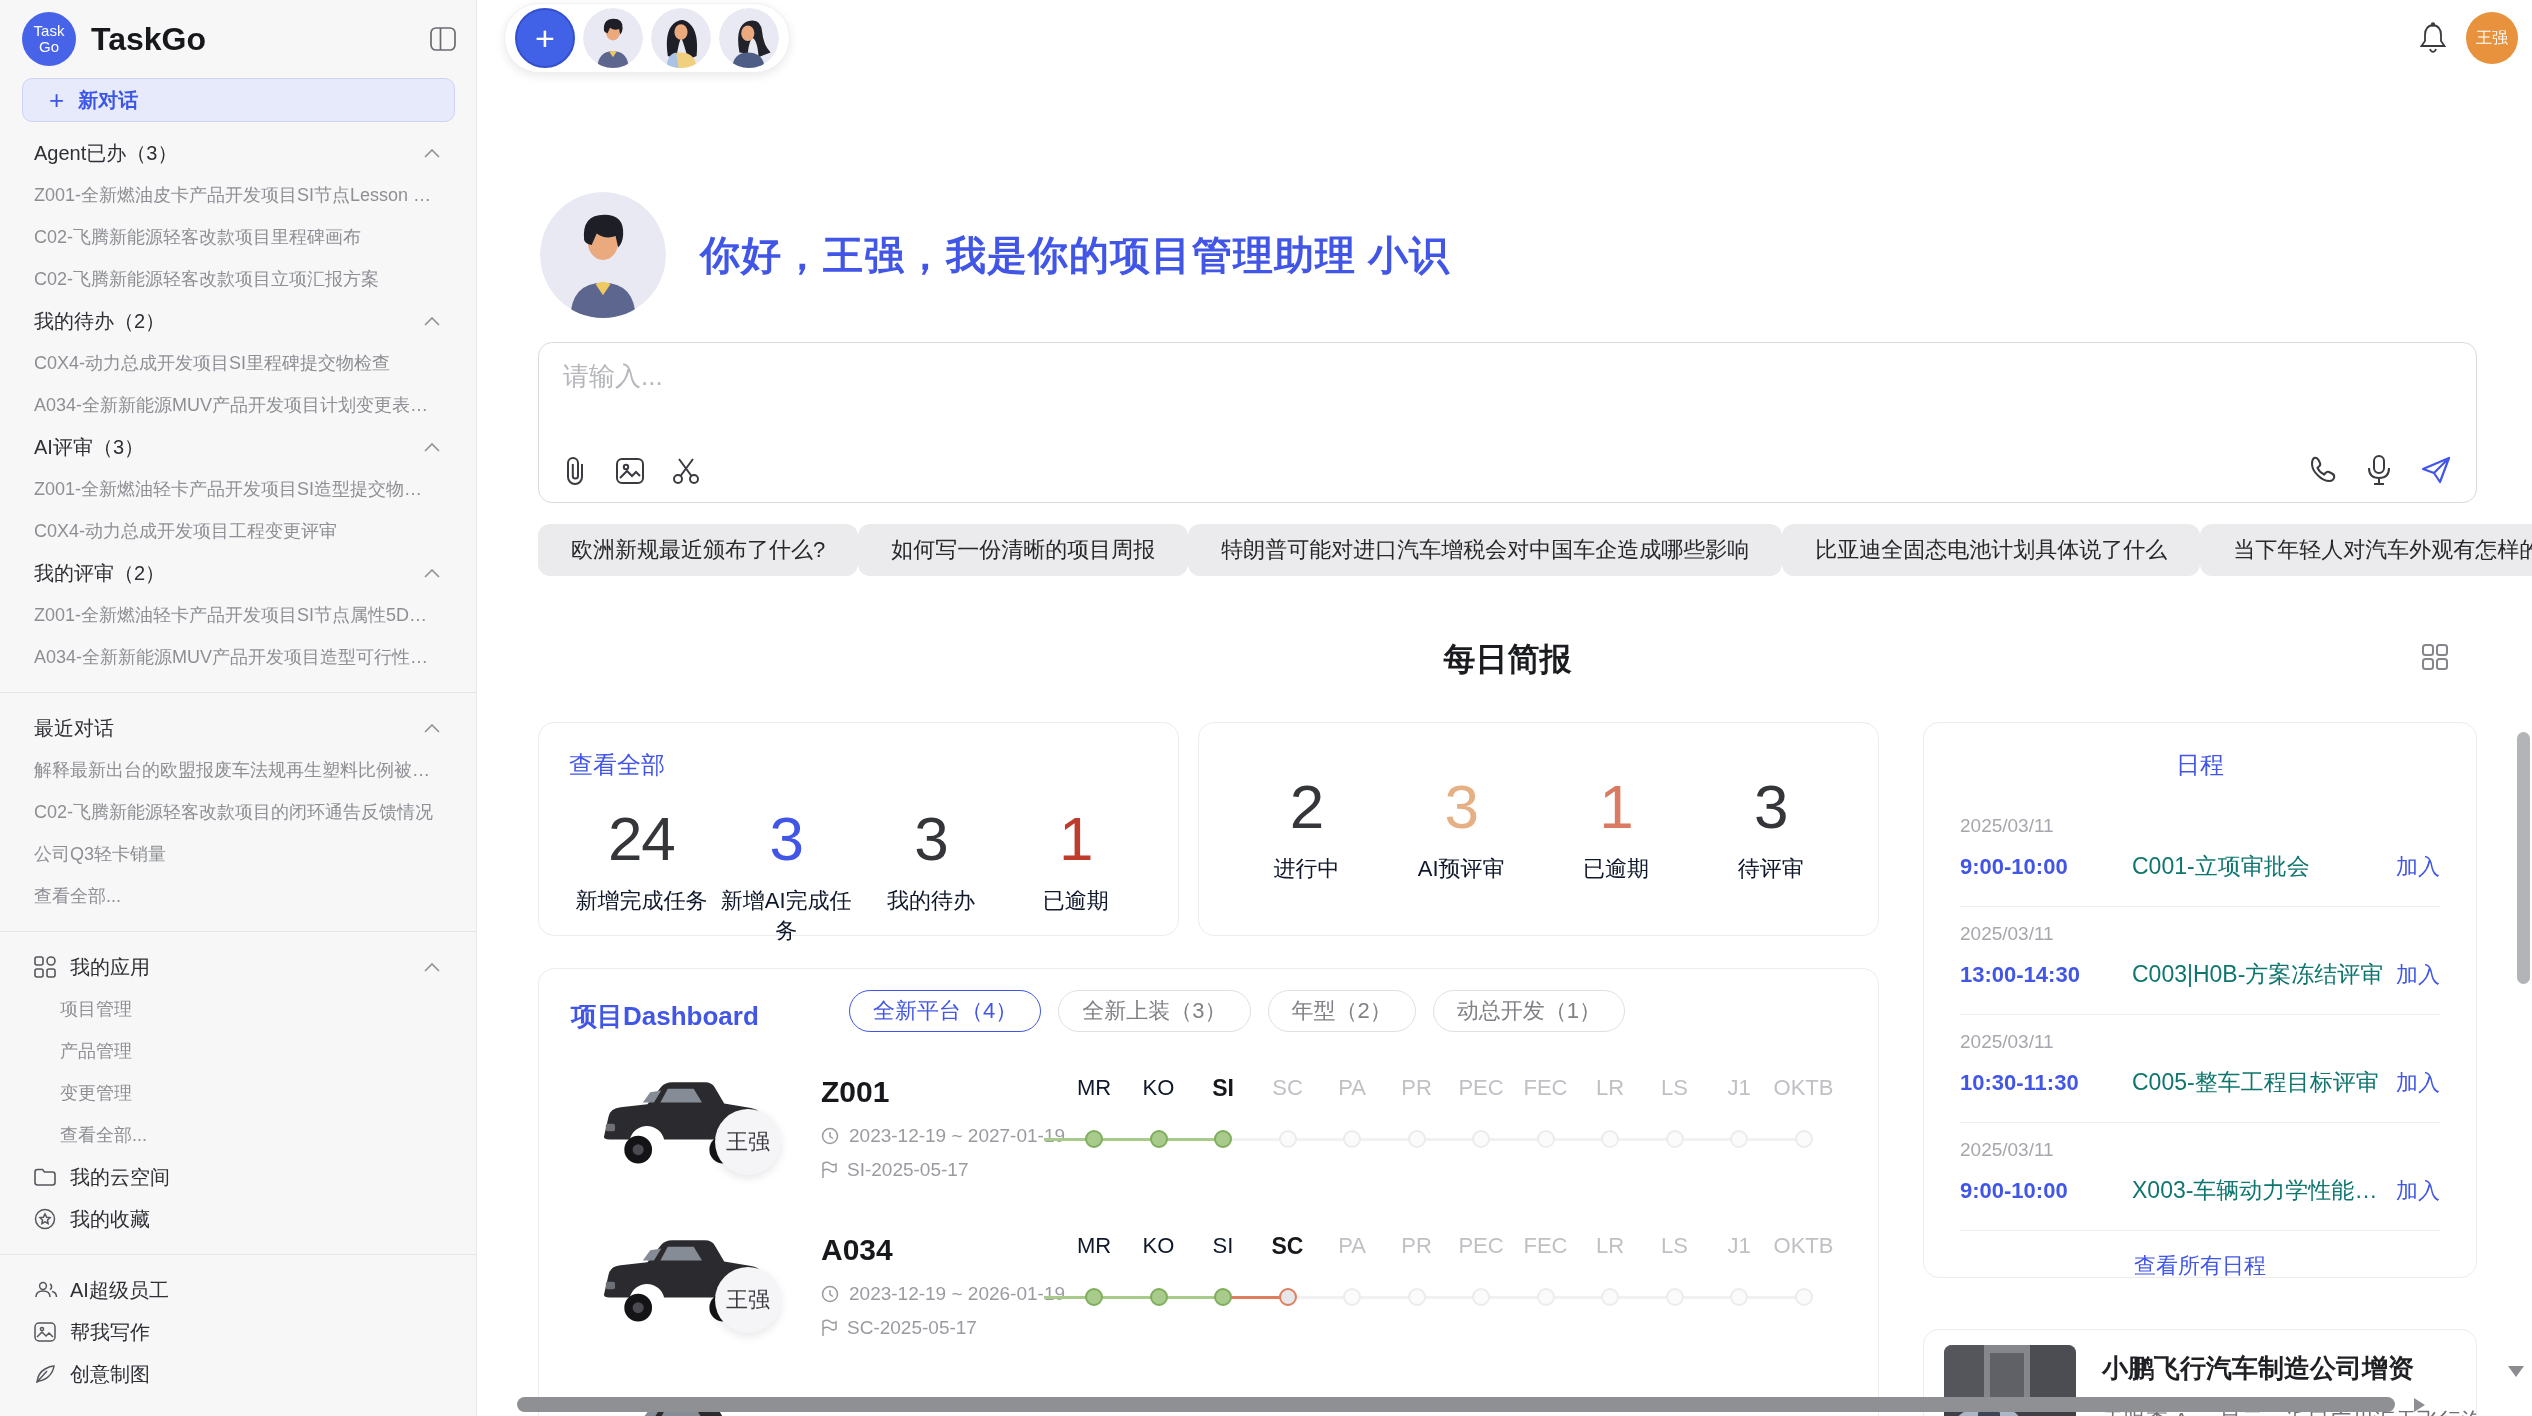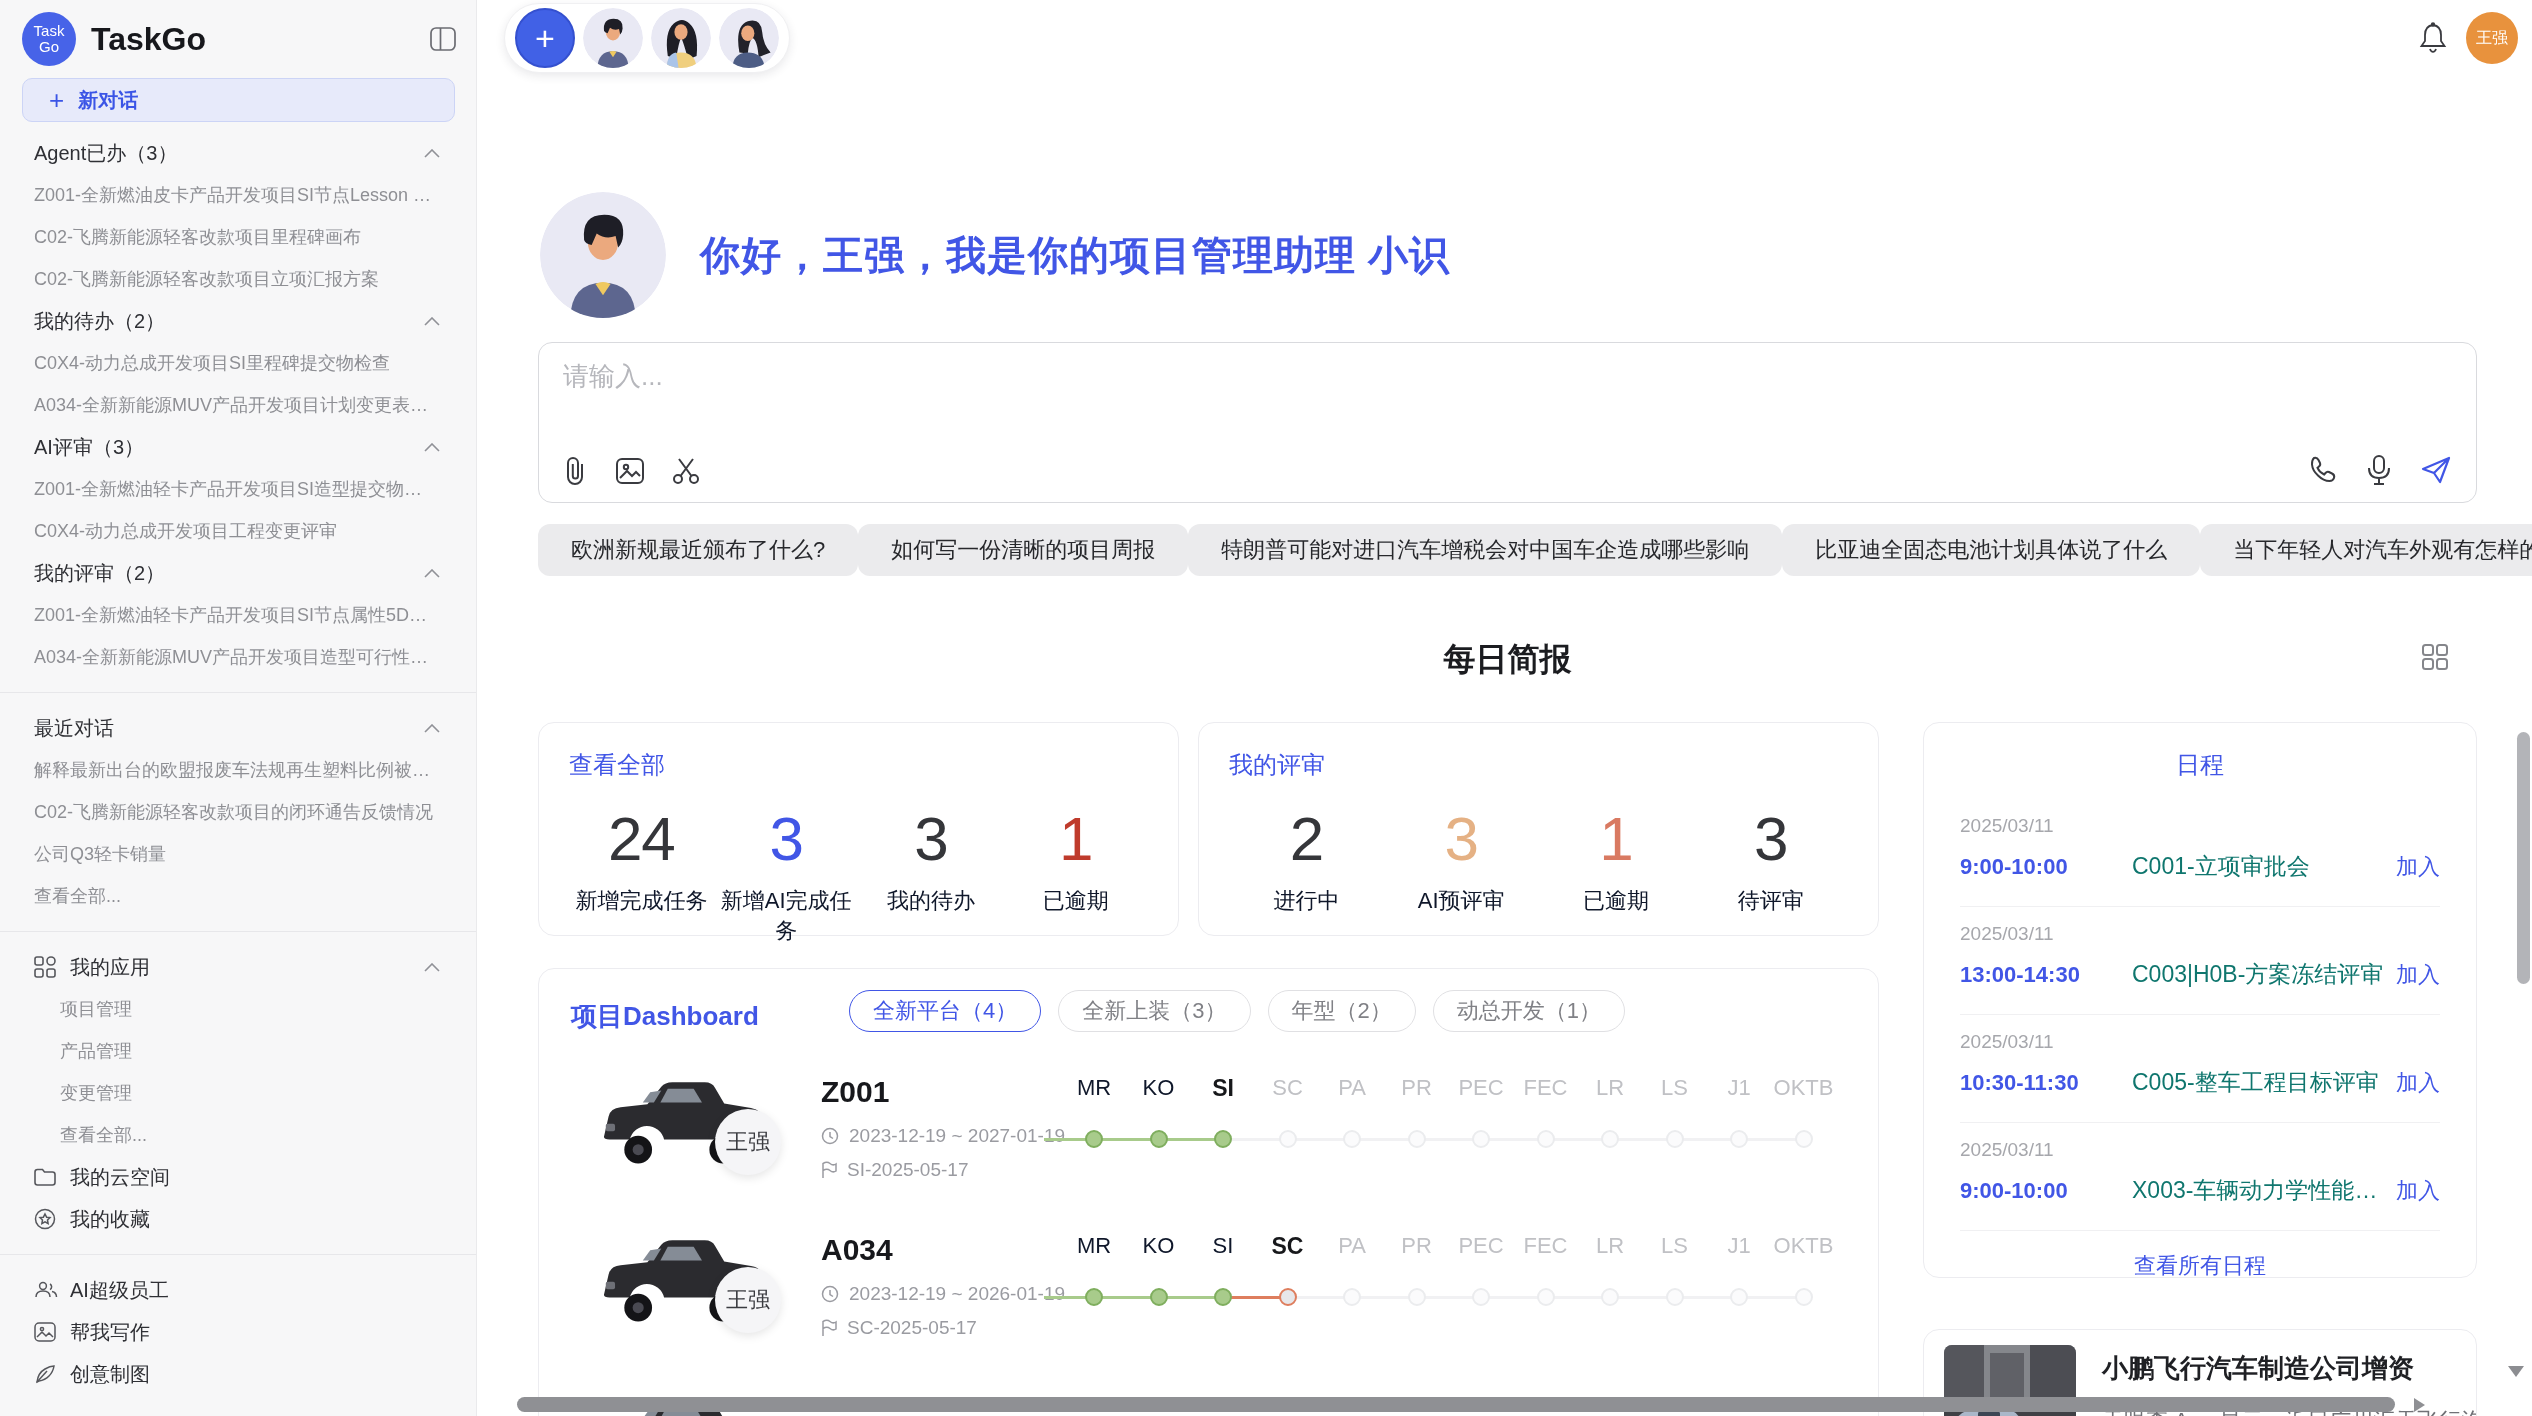--- a/index.html
+++ b/index.html
@@ -504,21 +504,20 @@
                 <div class="num num-dark">3</div>
                 <div class="lab">我的待办</div>
               </div>
               <div class="stat">
                 <div class="num num-red">1</div>
                 <div class="lab">已逾期</div>
               </div>
             </div>
           </div>
           <div class="card stats-card c2">
-            <div class="stats-title">我的评审</div>
             <div class="stats-grid">
               <div class="stat">
                 <div class="num num-dark">2</div>
                 <div class="lab">进行中</div>
               </div>
               <div class="stat">
                 <div class="num num-tan">3</div>
                 <div class="lab">AI预评审</div>
               </div>
               <div class="stat">

